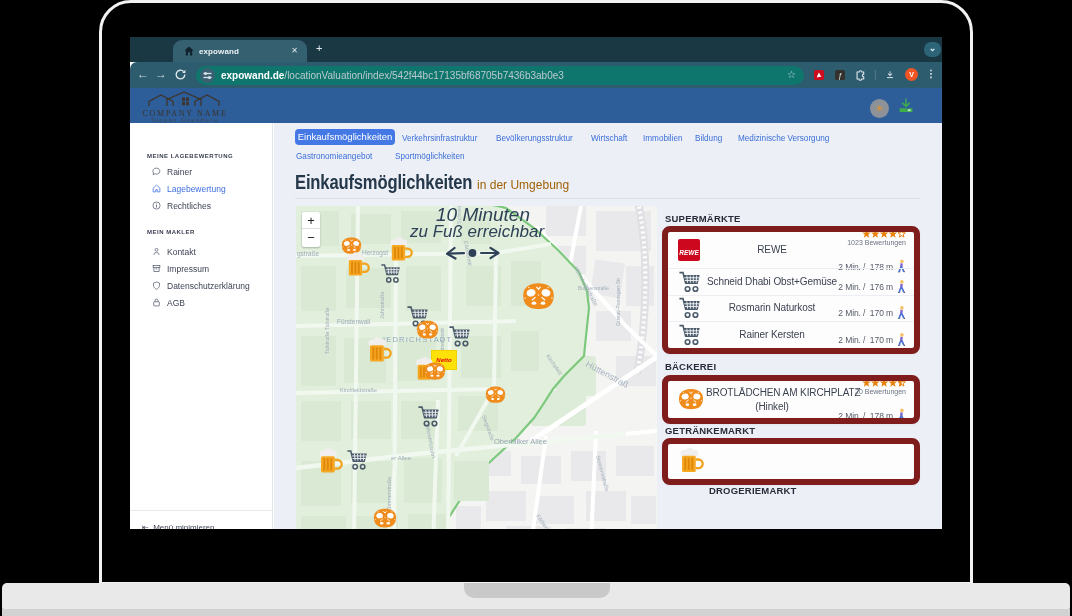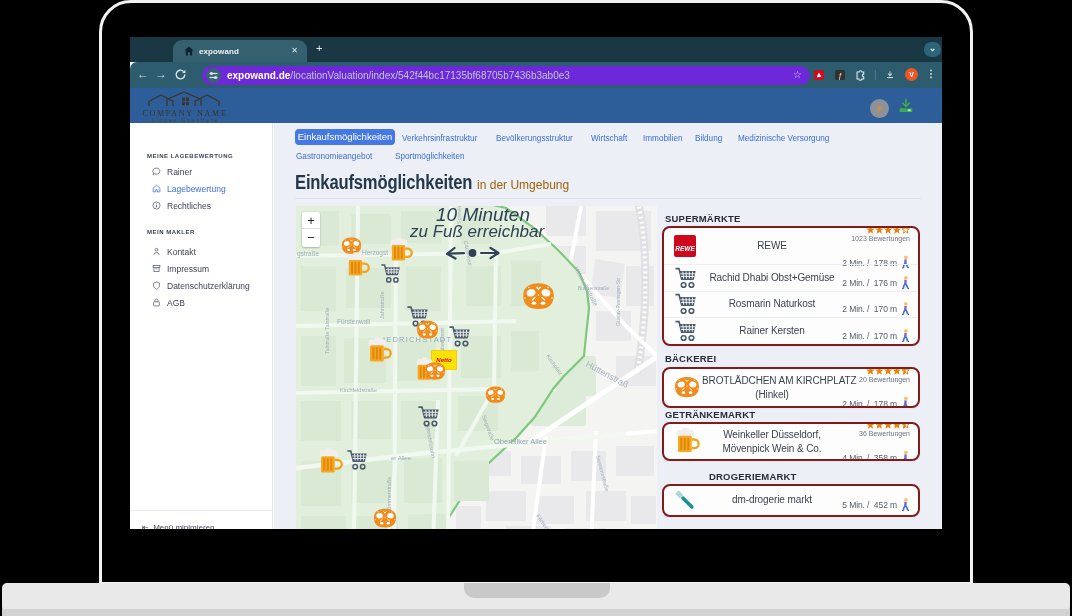--- a/index.html
+++ b/index.html
@@ -24,22 +24,22 @@
 #tab { position:absolute; left:43px; top:3px; width:134px; height:22px;
   background:#35606f; border-radius:9px 9px 0 0; color:#fff; }
 #tab .home { position:absolute; left:11px; top:6px; }
 #tab .title { position:absolute; left:26px; top:7px; font-size:8px; font-weight:bold; color:#eef3f5; letter-spacing:0.1px; }
 #tab .close { position:absolute; right:9px; top:6px; font-size:8px; color:#dfe8ea; }
 #newtab { position:absolute; left:186px; top:5px; color:#e8eef0; font-size:11px; }
 #chevbtn { position:absolute; left:794px; top:5px; width:17px; height:15px;
   background:#2d6478; border-radius:7px; color:#dcebef; font-size:9px; font-weight:bold; text-align:center; line-height:13px; }
 #toolbar { position:absolute; left:0; top:25px; width:812px; height:26px; background:#2d5c6f; border-radius:7px 0 0 0; }
 #toolbar .navic { position:absolute; top:5px; color:#c9d6dc; }
-#urlpill { position:absolute; left:72px; top:3.5px; width:608px; height:19px;
-  background:#6d28d9; border-radius:10px; }
+#urlpill { position:absolute; left:66px; top:3.5px; width:608px; height:19px;
+  background:#0f766e; border-radius:10px; }
 #urlpill .chip { position:absolute; left:4px; top:2px; width:15px; height:15px; border-radius:8px;
   background:#3a6073; }
 #urlpill .url { position:absolute; left:25px; top:4px; font-size:10px; color:#bcc9cf; white-space:nowrap; }
 #urlpill .url b { color:#fff; }
 #urlpill .star { position:absolute; right:8px; top:3px; color:#cfdade; font-size:10px; }
 .extic { position:absolute; top:6px; }
 
 
 #pagehead { position:absolute; left:0; top:51px; width:812px; height:35px; background:#2d5e99; }
 #logo { position:absolute; left:14px; top:2px; width:102px; height:32px; color:#3e352e; }
@@ -77,21 +77,21 @@
   border-radius:2px; box-shadow:0 1px 2px rgba(0,0,0,.25); z-index:30; }
 #zoomctl div { height:17px; text-align:center; line-height:17px; font-size:13px; color:#222; }
 #zoomctl .zp { border-bottom:1px solid #ddd; }
 .hand { position:absolute; color:#2e4157; font-size:16px; font-weight:normal; font-style:italic;
   font-family:"Liberation Sans", sans-serif; z-index:25; white-space:nowrap; }
 .mapicon { position:absolute; z-index:20; }
 
 
 #panel { position:absolute; left:388px; top:92px; width:258px; }
 .sect { font-size:9.5px; font-weight:bold; color:#282c38; letter-spacing:0.2px; height:8px; line-height:8px; margin:0 0 3px 3px; }
-.card { position:relative; width:258px; background:#fdfdfe; border:2px solid #7f1d1d;
+.card { position:relative; width:258px; background:#fdfdfe; border:6px solid #7f1d1d;
   border-radius:8px; box-shadow:0 1px 2px rgba(40,50,90,.05); margin-bottom:0; overflow:hidden; }
 .row { position:relative; width:100%; }
 .row + .row { border-top:1px solid #eceef4; }
 .row .ic { position:absolute; left:10px; top:50%; transform:translateY(-50%); }
 .row .nm { position:absolute; left:38px; right:76px; top:50%; transform:translateY(-50%);
   text-align:center; font-size:10px; letter-spacing:-0.1px; color:#3c4250; line-height:1.35; white-space:nowrap; }
 .row .info { position:absolute; right:8px; top:50%; transform:translateY(-50%); width:96px; }
 .minm { font-size:8.5px; letter-spacing:-0.1px; color:#555b66; text-align:right; padding-right:13px; position:relative; white-space:nowrap;margin-top:16px; }
 .info > .minm:only-child { top:-3px; }
 .minm svg { position:absolute; right:0; top:-2px; }
@@ -522,21 +522,21 @@
               <div class="bew">1023 Bewertungen</div>
               <div class="minm">2 Min. /&nbsp; 178 m<svg width="9" height="13">
                     <use href="#walk"></use>
                   </svg></div>
             </div>
           </div>
           <div class="row" style="height:26.6px;">
             <svg class="ic" width="23" height="23">
                 <use href="#cart"></use>
               </svg>
-            <div class="nm">Rachid Dhabi Obst+Gemüse</div>
+            <div class="nm">Schneid Dhabi Obst+Gemüse</div>
             <div class="info">
                 <div class="minm">2 Min. /&nbsp; 176 m<svg width="9" height="13">
                     <use href="#walk"></use>
                   </svg></div>
               </div>
           </div>
           <div class="row" style="height:26.6px;">
             <svg class="ic" width="23" height="23">
                 <use href="#cart"></use>
               </svg>
@@ -580,50 +580,23 @@
                   </svg></div>
             </div>
           </div>
         </div>
         <div class="sect" style="margin-top:3px;">GETRÄNKEMARKT</div>
         <div class="card">
           <div class="row" style="height:35px;">
             <svg class="ic" width="26" height="27">
                 <use href="#beer"></use>
               </svg>
-            <div class="nm">Weinkeller Düsseldorf,<br>Mövenpick Wein &amp; Co.</div>
-            <div class="info">
-              <div class="stars"><svg width="44" height="9">
-                    <use href="#starp"></use>
-                    <use href="#starp" x="8.8"></use>
-                    <use href="#starp" x="17.6"></use>
-                    <use href="#starp" x="26.4"></use>
-                    <use href="#starh" x="35.2"></use>
-                  </svg></div>
-              <div class="bew">36 Bewertungen</div>
-              <div class="minm">4 Min. /&nbsp; 358 m<svg width="9" height="13">
-                    <use href="#walk"></use>
-                  </svg></div>
-            </div>
           </div>
         </div>
-        <div class="sect" style="margin-top:12px;padding-left:44px;">DROGERIEMARKT</div>
-        <div class="card">
-          <div class="row" style="height:29px;">
-            <svg class="ic" width="22" height="22">
-                <use href="#brush"></use>
-              </svg>
-            <div class="nm">dm-drogerie markt</div>
-            <div class="info">
-                <div class="minm">5 Min. /&nbsp; 452 m<svg width="9" height="13">
-                    <use href="#walk"></use>
-                  </svg></div>
-              </div>
-          </div>
-        </div>
+        <div class="sect" style="margin-top:2px;padding-left:44px;">DROGERIEMARKT</div>
       </div>
     </div>
   </div>
   <div id="base">
       <div class="notch"></div>
       <div class="edge"></div>
     </div>
 </div>
 
 </body></html>

